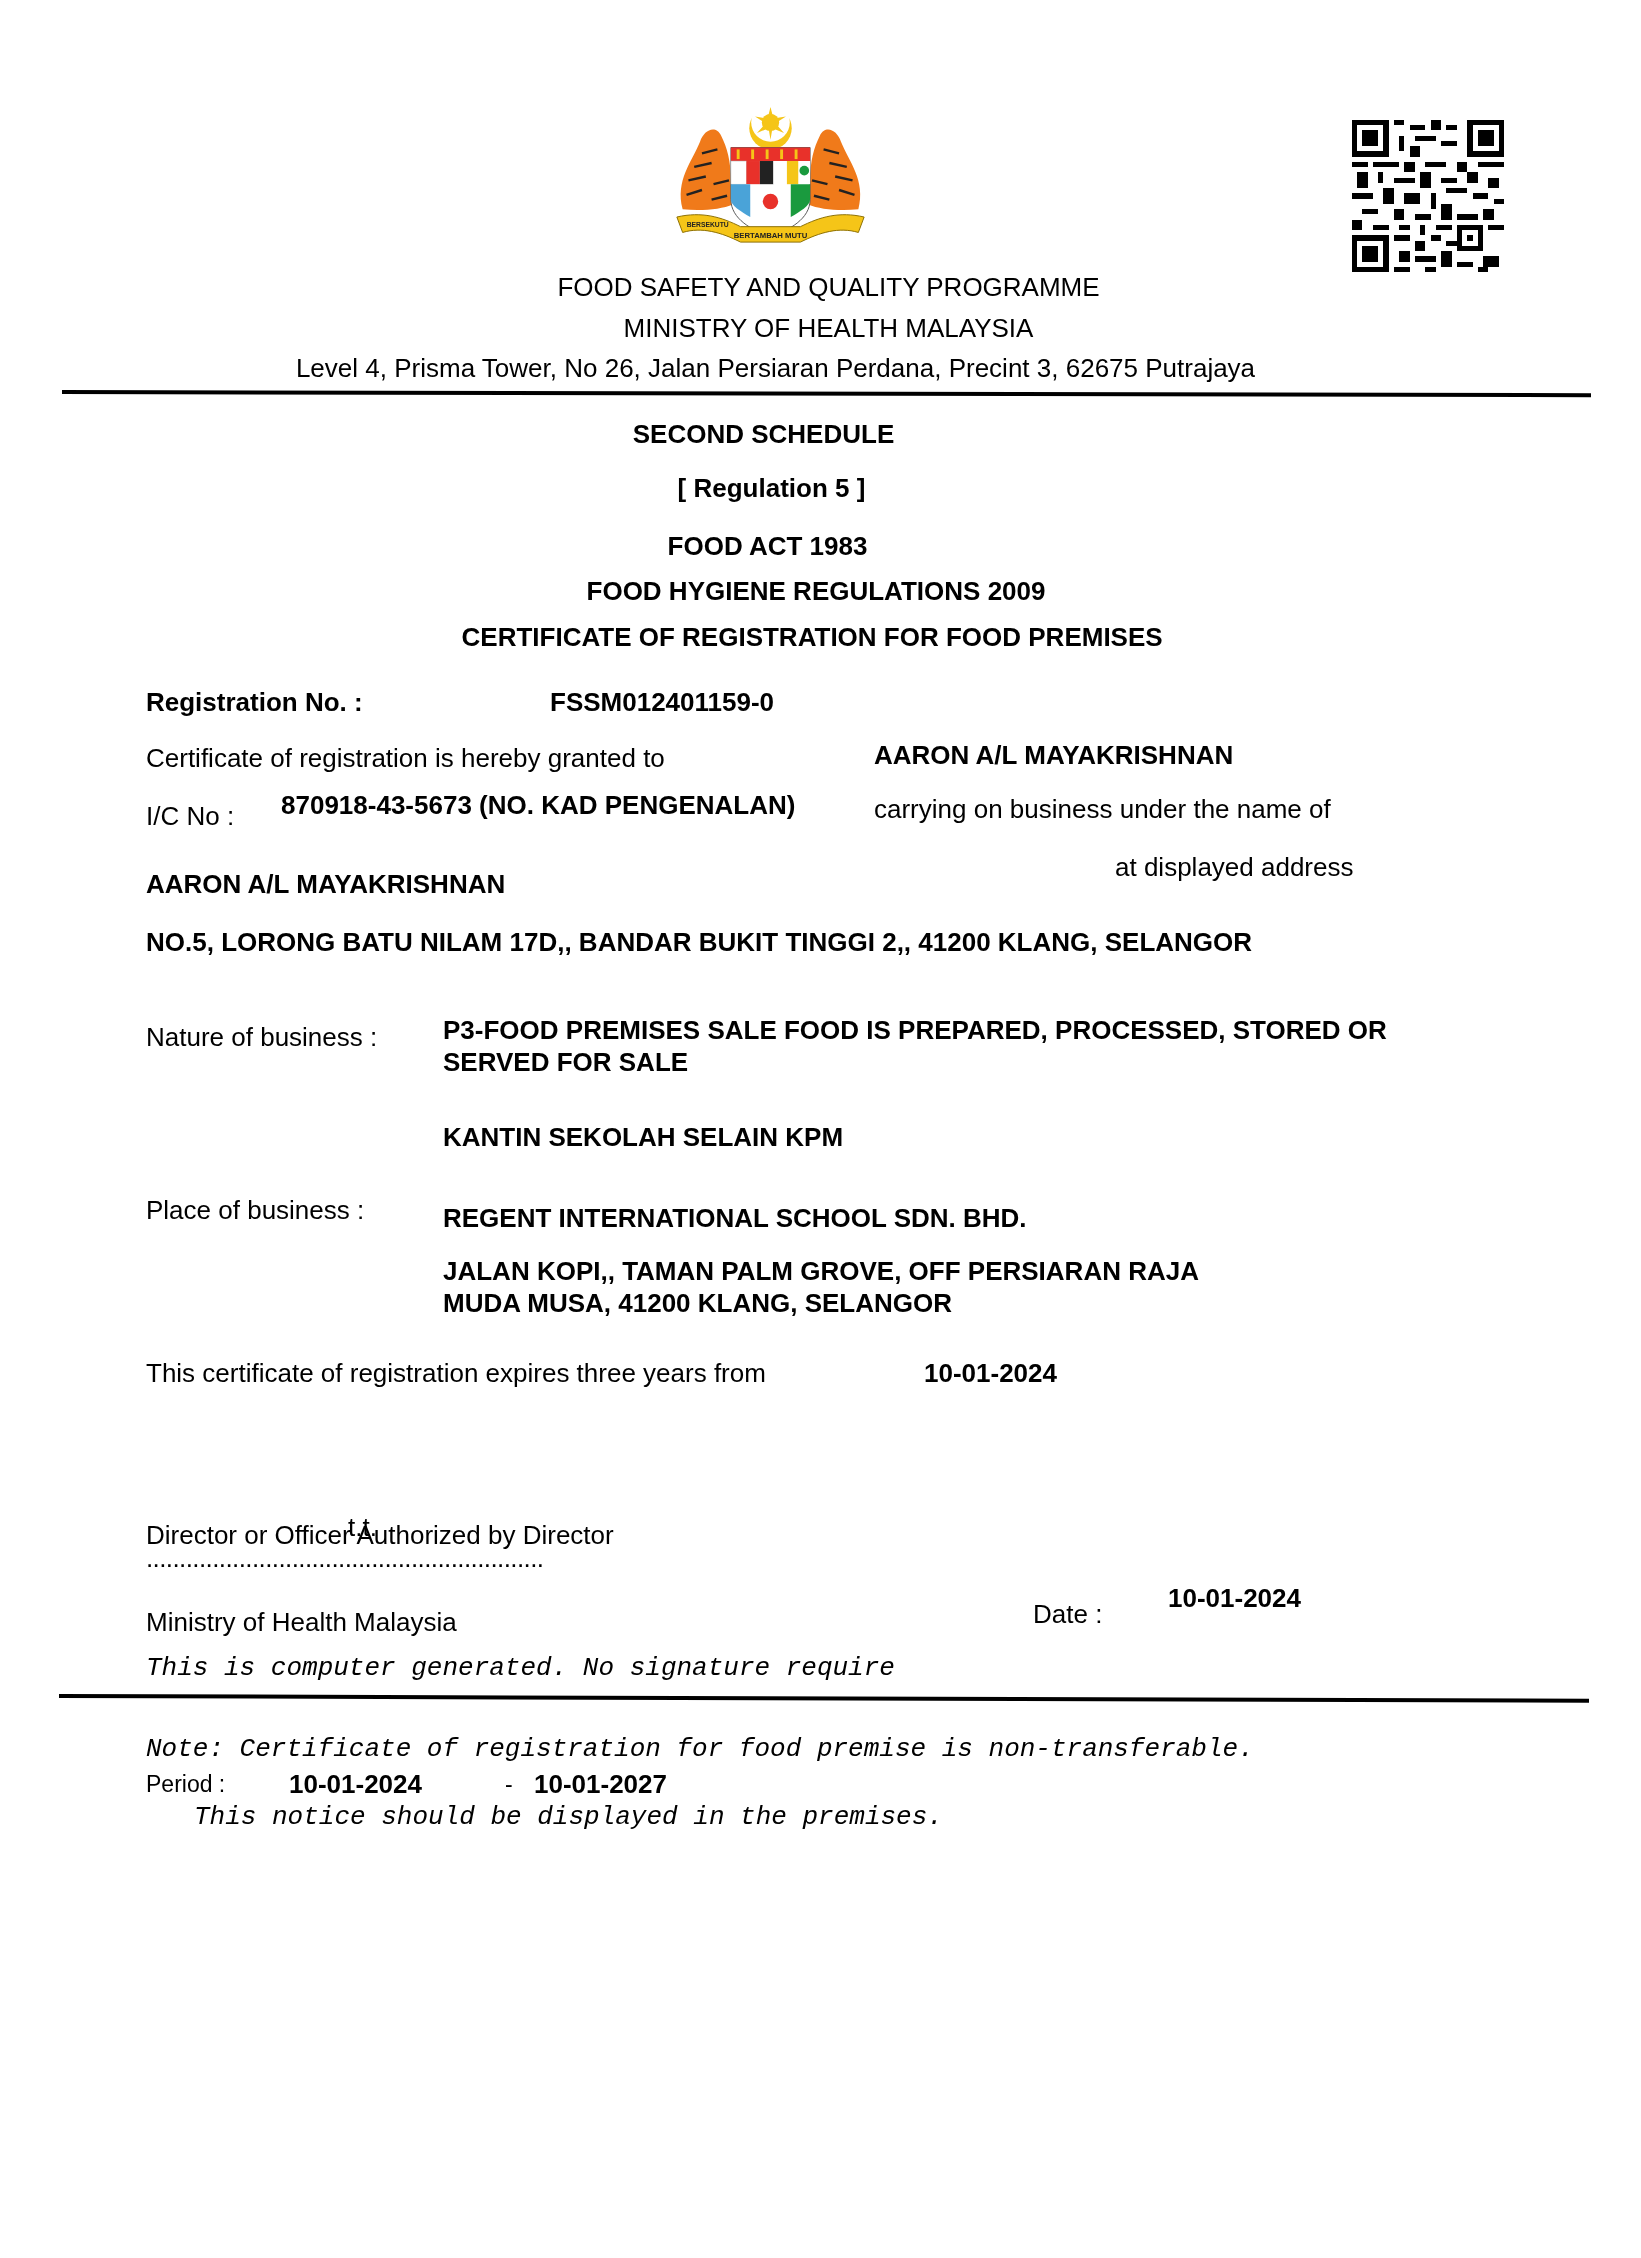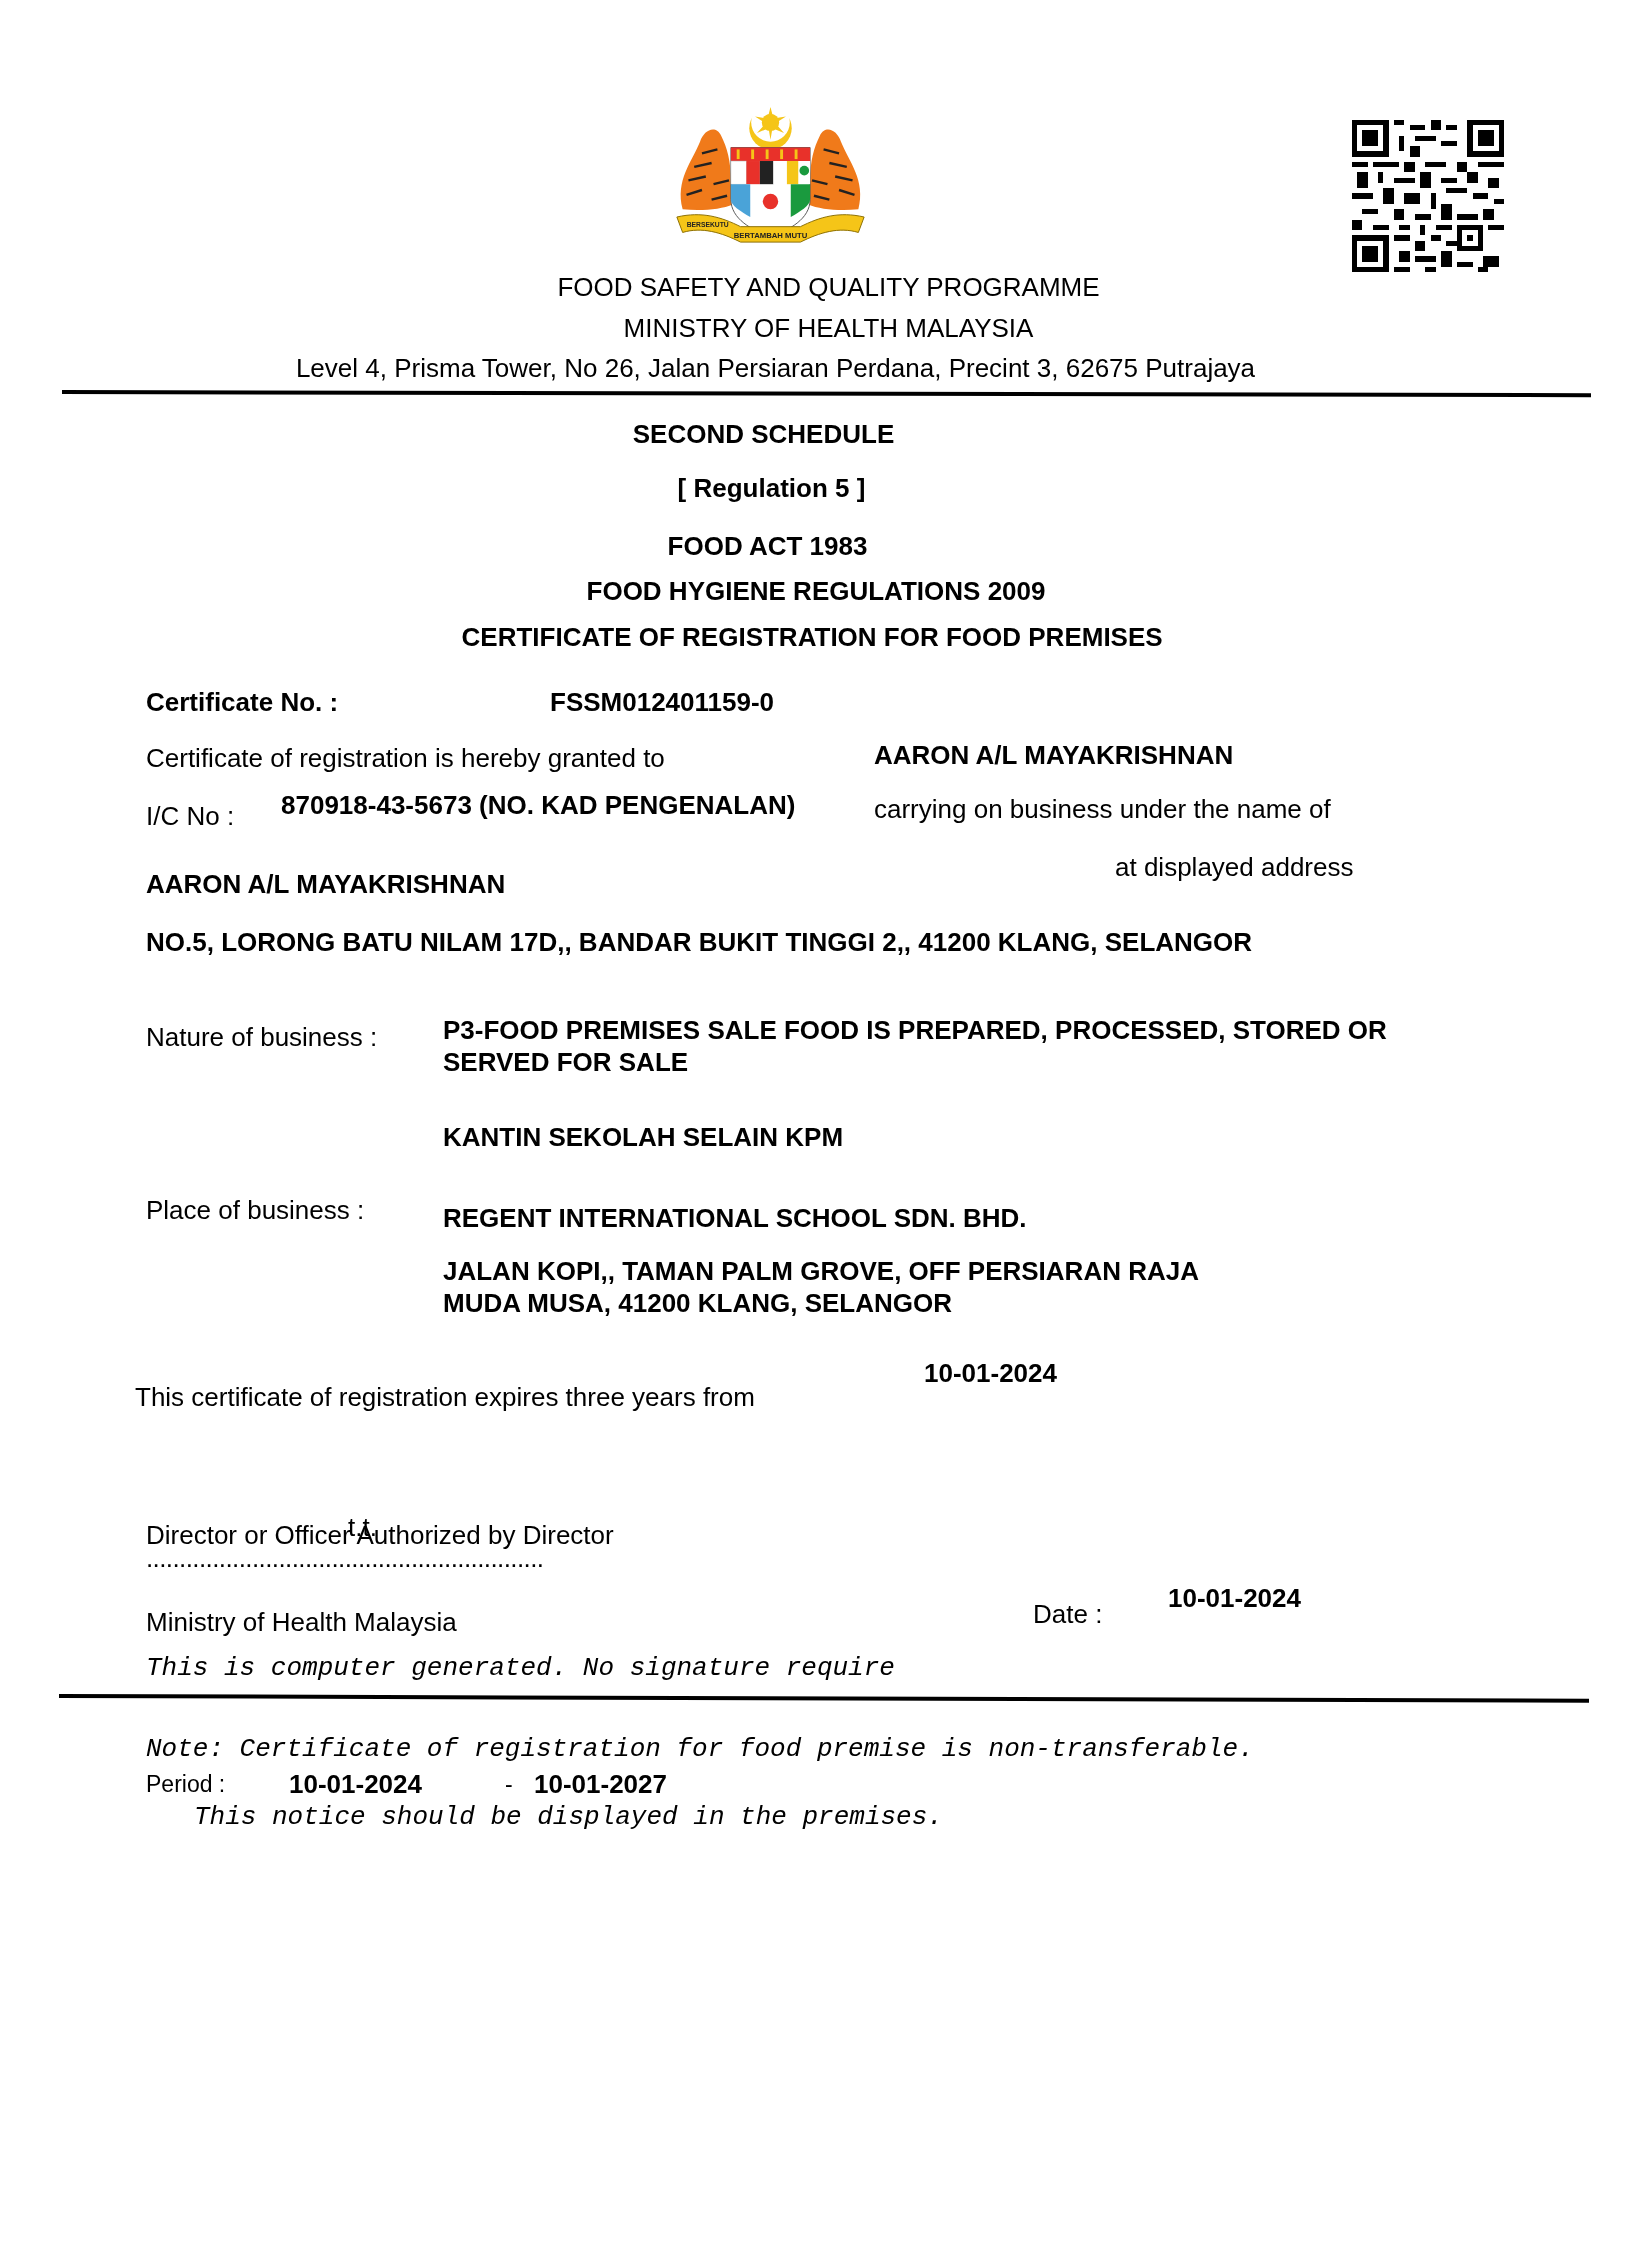--- a/index.html
+++ b/index.html
@@ -152,21 +152,21 @@
 <div class="abs c reg" style="top:313px; left:-1px;">MINISTRY OF HEALTH MALAYSIA</div>
 <div class="abs c reg" style="top:353px; left:-54px;">Level 4, Prisma Tower, No 26, Jalan Persiaran Perdana, Precint 3, 62675 Putrajaya</div>
 <div class="rule" style="left:62px; top:390px; width:1529px; transform: rotate(0.12deg);"></div>
 
 <div class="abs c b" style="top:419px; left:-66px;">SECOND SCHEDULE</div>
 <div class="abs c b" style="top:473px; left:-58px;">[ Regulation 5 ]</div>
 <div class="abs c b" style="top:531px; left:-62px;">FOOD ACT 1983</div>
 <div class="abs c b" style="top:576px; left:-13.5px;">FOOD HYGIENE REGULATIONS 2009</div>
 <div class="abs c b" style="top:622px; left:-17.4px;">CERTIFICATE OF REGISTRATION FOR FOOD PREMISES</div>
 
-<div class="abs b" style="left:137px; top:687px;">Certificate No. :</div>
+<div class="abs b" style="left:137px; top:687px;">Registration No. :</div>
 <div class="abs b" style="left:541px; top:687px;">FSSM012401159-0</div>
 
 <div class="abs reg" style="left:137px; top:743px;">Certificate of registration is hereby granted to</div>
 <div class="abs b" style="left:865px; top:740px;">AARON A/L MAYAKRISHNAN</div>
 
 <div class="abs reg" style="left:137px; top:801px;">I/C No  :</div>
 <div class="abs b" style="left:272px; top:790px;">870918-43-5673 (NO. KAD PENGENALAN)</div>
 <div class="abs reg" style="left:865px; top:794px;">carrying on business under the name of</div>
 
 <div class="abs reg" style="left:1106px; top:852px;">at displayed address</div>
@@ -174,21 +174,21 @@
 <div class="abs b" style="left:137px; top:927px;">NO.5, LORONG BATU NILAM 17D,, BANDAR BUKIT TINGGI 2,, 41200 KLANG, SELANGOR</div>
 
 <div class="abs reg" style="left:137px; top:1022px;">Nature of business :</div>
 <div class="abs b wrap" style="left:434px; top:1014px; width:985px;">P3-FOOD PREMISES SALE FOOD IS PREPARED, PROCESSED, STORED OR SERVED FOR SALE</div>
 <div class="abs b" style="left:434px; top:1122px;">KANTIN SEKOLAH SELAIN KPM</div>
 
 <div class="abs reg" style="left:137px; top:1195px;">Place of business  :</div>
 <div class="abs b" style="left:434px; top:1203px;">REGENT INTERNATIONAL SCHOOL SDN. BHD.</div>
 <div class="abs b wrap" style="left:434px; top:1255px; width:811px;">JALAN KOPI,, TAMAN PALM GROVE, OFF PERSIARAN RAJA MUDA MUSA, 41200 KLANG, SELANGOR</div>
 
-<div class="abs reg" style="left:126px; top:1358px;margin-top:24px;">This certificate of registration expires three years from</div>
+<div class="abs reg" style="left:137px; top:1358px;">This certificate of registration expires three years from</div>
 <div class="abs b" style="left:915px; top:1358px;">10-01-2024</div>
 
 <div class="abs reg" style="left:339px; top:1512px;">t.t.</div>
 <div class="abs reg" style="left:137px; top:1543px; letter-spacing:-0.6px;">............................................................</div>
 <div class="abs reg" style="left:137px; top:1520px;">Director or Officer Authorized by Director</div>
 <div class="abs reg" style="left:137px; top:1607px;">Ministry of Health Malaysia</div>
 <div class="abs i" style="left:137px; top:1653px;">This is computer generated. No signature require</div>
 <div class="abs reg" style="left:1024px; top:1583px;margin-top:16px;">Date :</div>
 <div class="abs b" style="left:1159px; top:1583px;">10-01-2024</div>
 

